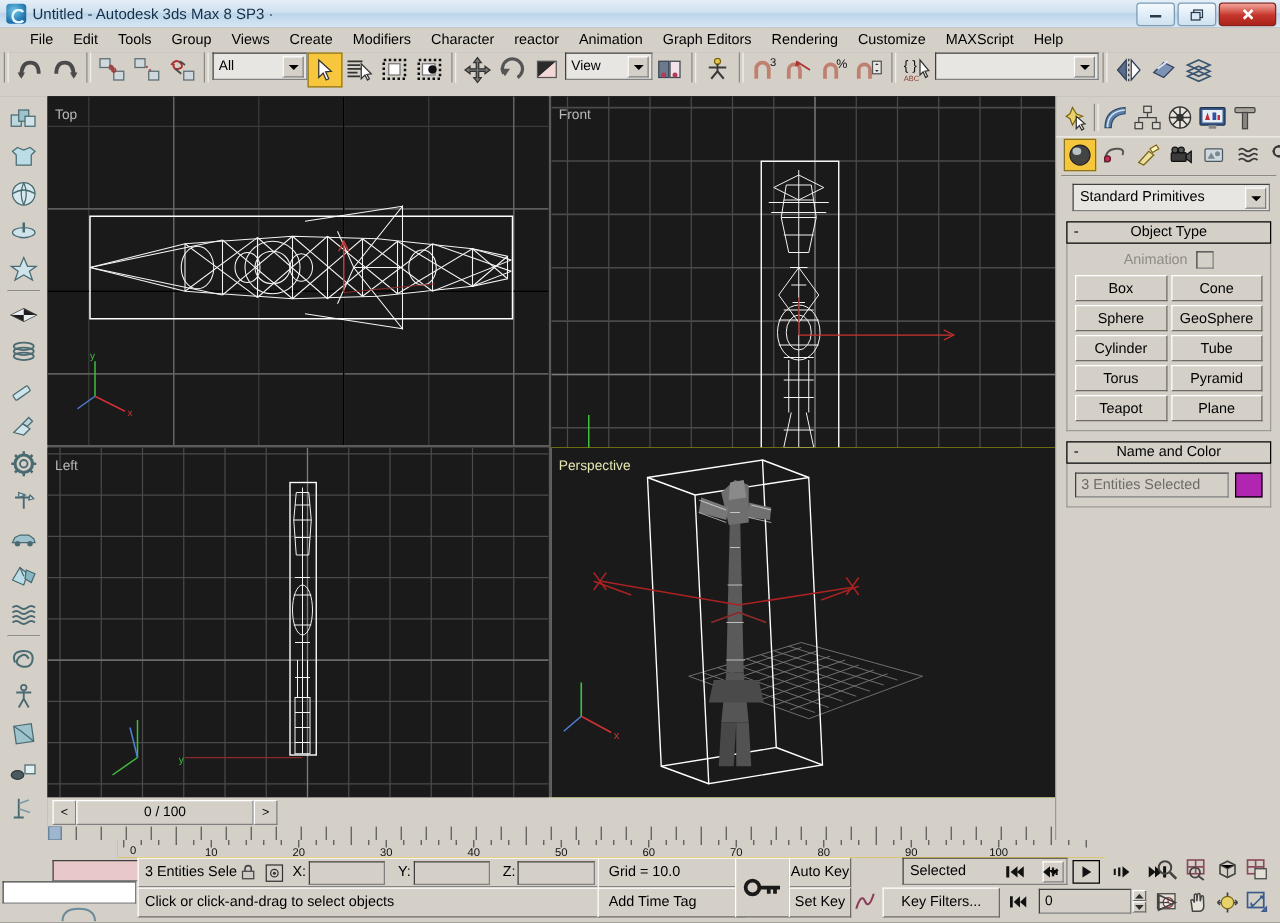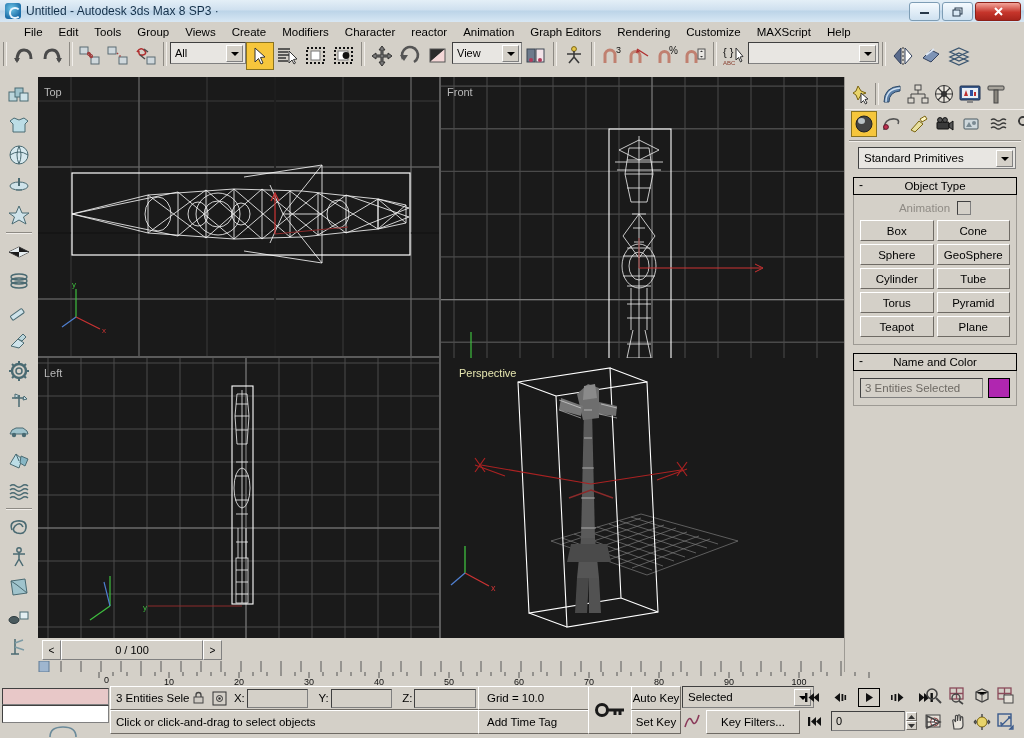--- a/index.html
+++ b/index.html
@@ -83,21 +83,21 @@
   }
   .lt-btn{width:30px;height:30px;display:flex;align-items:center;justify-content:center;flex:none;}
   .lt-sep{width:26px;height:1px;background:#8d8a84;border-bottom:1px solid #f1eeea;margin:2px 0;flex:none;}
 
   
   .vp-area{position:absolute;left:38px;top:77px;width:806px;height:561px;background:#5b5b5b;}
   .vp{position:absolute;background:#1a1a1a;overflow:hidden;}
   .vp .label{position:absolute;left:6px;top:9px;color:#b9b9b9;font-size:11px;z-index:5;
     font-family:"Liberation Sans",sans-serif;}
   .vp.active{outline:2px solid #d6d600;outline-offset:-2px;}
-  .vp.active .label{color:#e6e6b0;margin-left:12px;}
+  .vp.active .label{color:#e6e6b0;}
   .vp-grid{position:absolute;left:0;top:0;width:100%;height:100%;}
 
   
   .trackbar{
     position:absolute;left:38px;top:638px;width:806px;height:34px;background:#d4d0c8;
   }
   .timeslider{
     position:absolute;left:4px;top:3px;width:180px;height:18px;
     background:#d4d0c8;display:flex;align-items:center;
   }
@@ -166,21 +166,21 @@
   .color-swatch{width:20px;height:18px;border:1px solid #000;}
 
   
   .statusarea{position:absolute;left:0;top:672px;width:1024px;height:66px;background:#d4d0c8;}
   .maxbar{
     background:#d4d0c8;border:1px solid #fff;
     border-right-color:#6e6a64;border-bottom-color:#6e6a64;
   }
   .sunk{
     background:#d4d0c8;border:1px solid #808080;
-    border-top-color:#404040;border-left-color:#404040;
+    border-top-color:#404040;border-left-color:#404040;margin-left:40px;
   }
   .sunk-white{
     background:#fff;border:1px solid #808080;
     border-top-color:#404040;border-left-color:#404040;
   }
   .txt{font-size:11.5px;color:#000;white-space:nowrap;}
   .abs{position:absolute;}
   .flexc{display:flex;align-items:center;}
   .ctr{display:flex;align-items:center;justify-content:center;}
 

